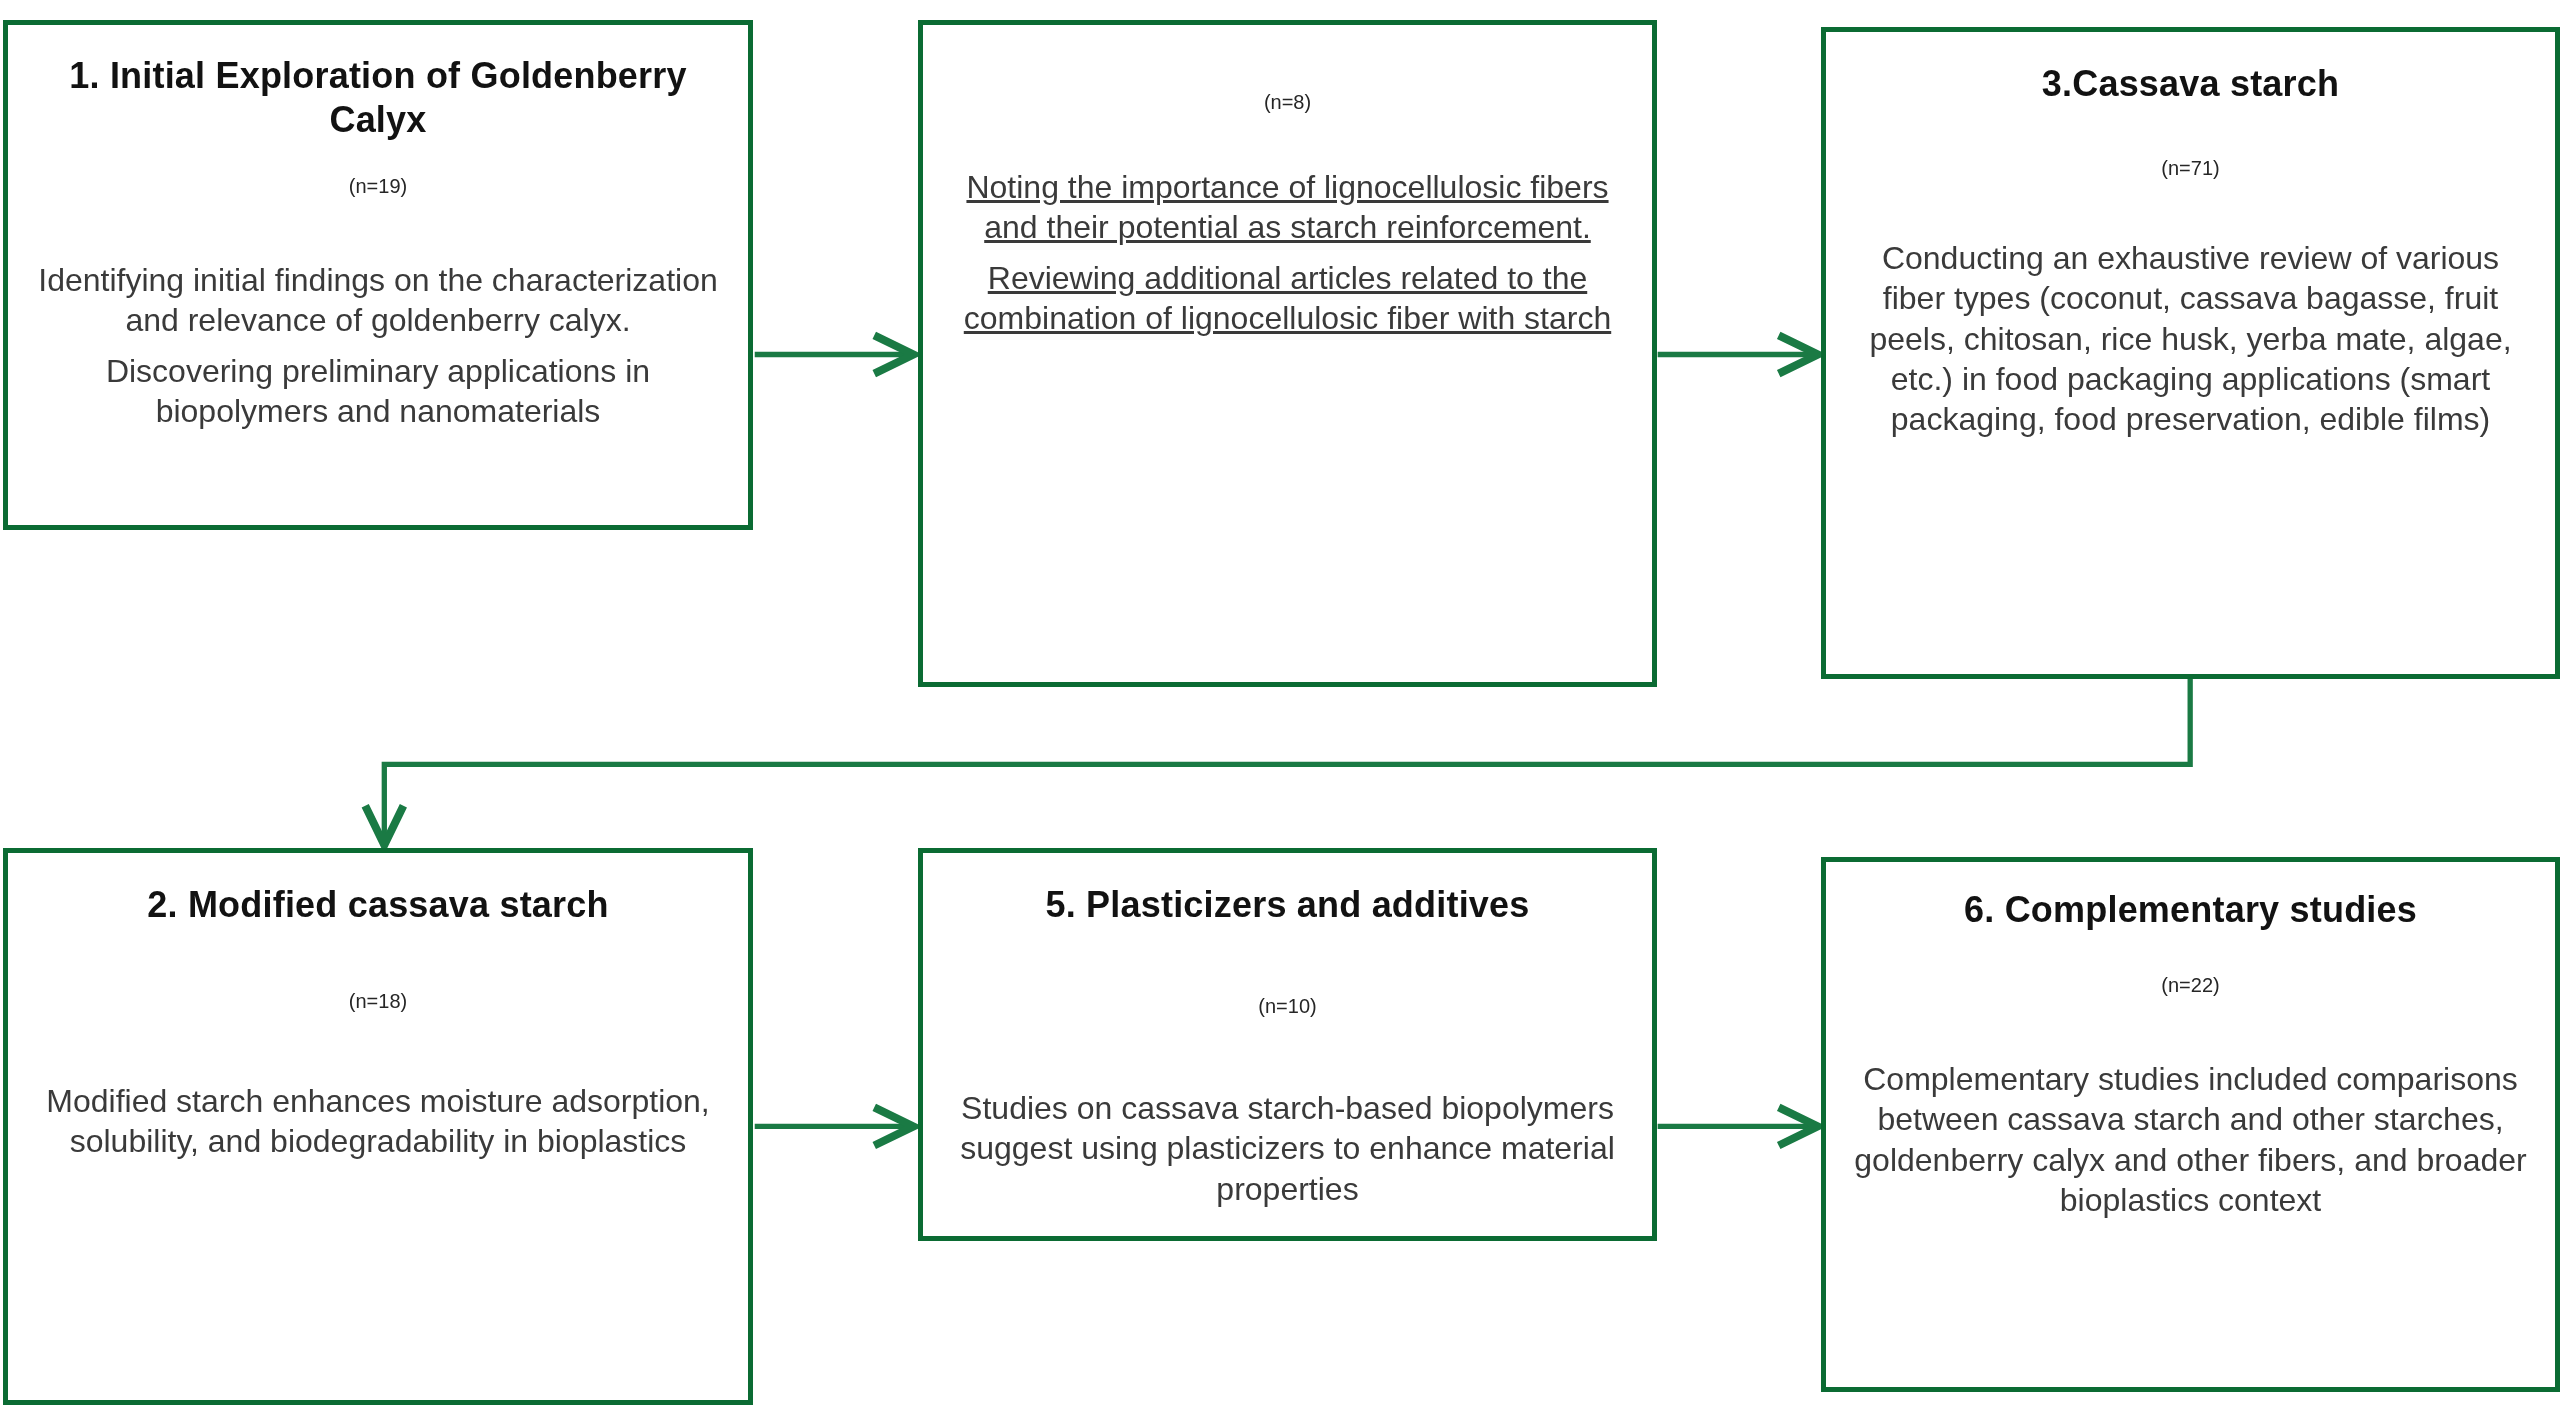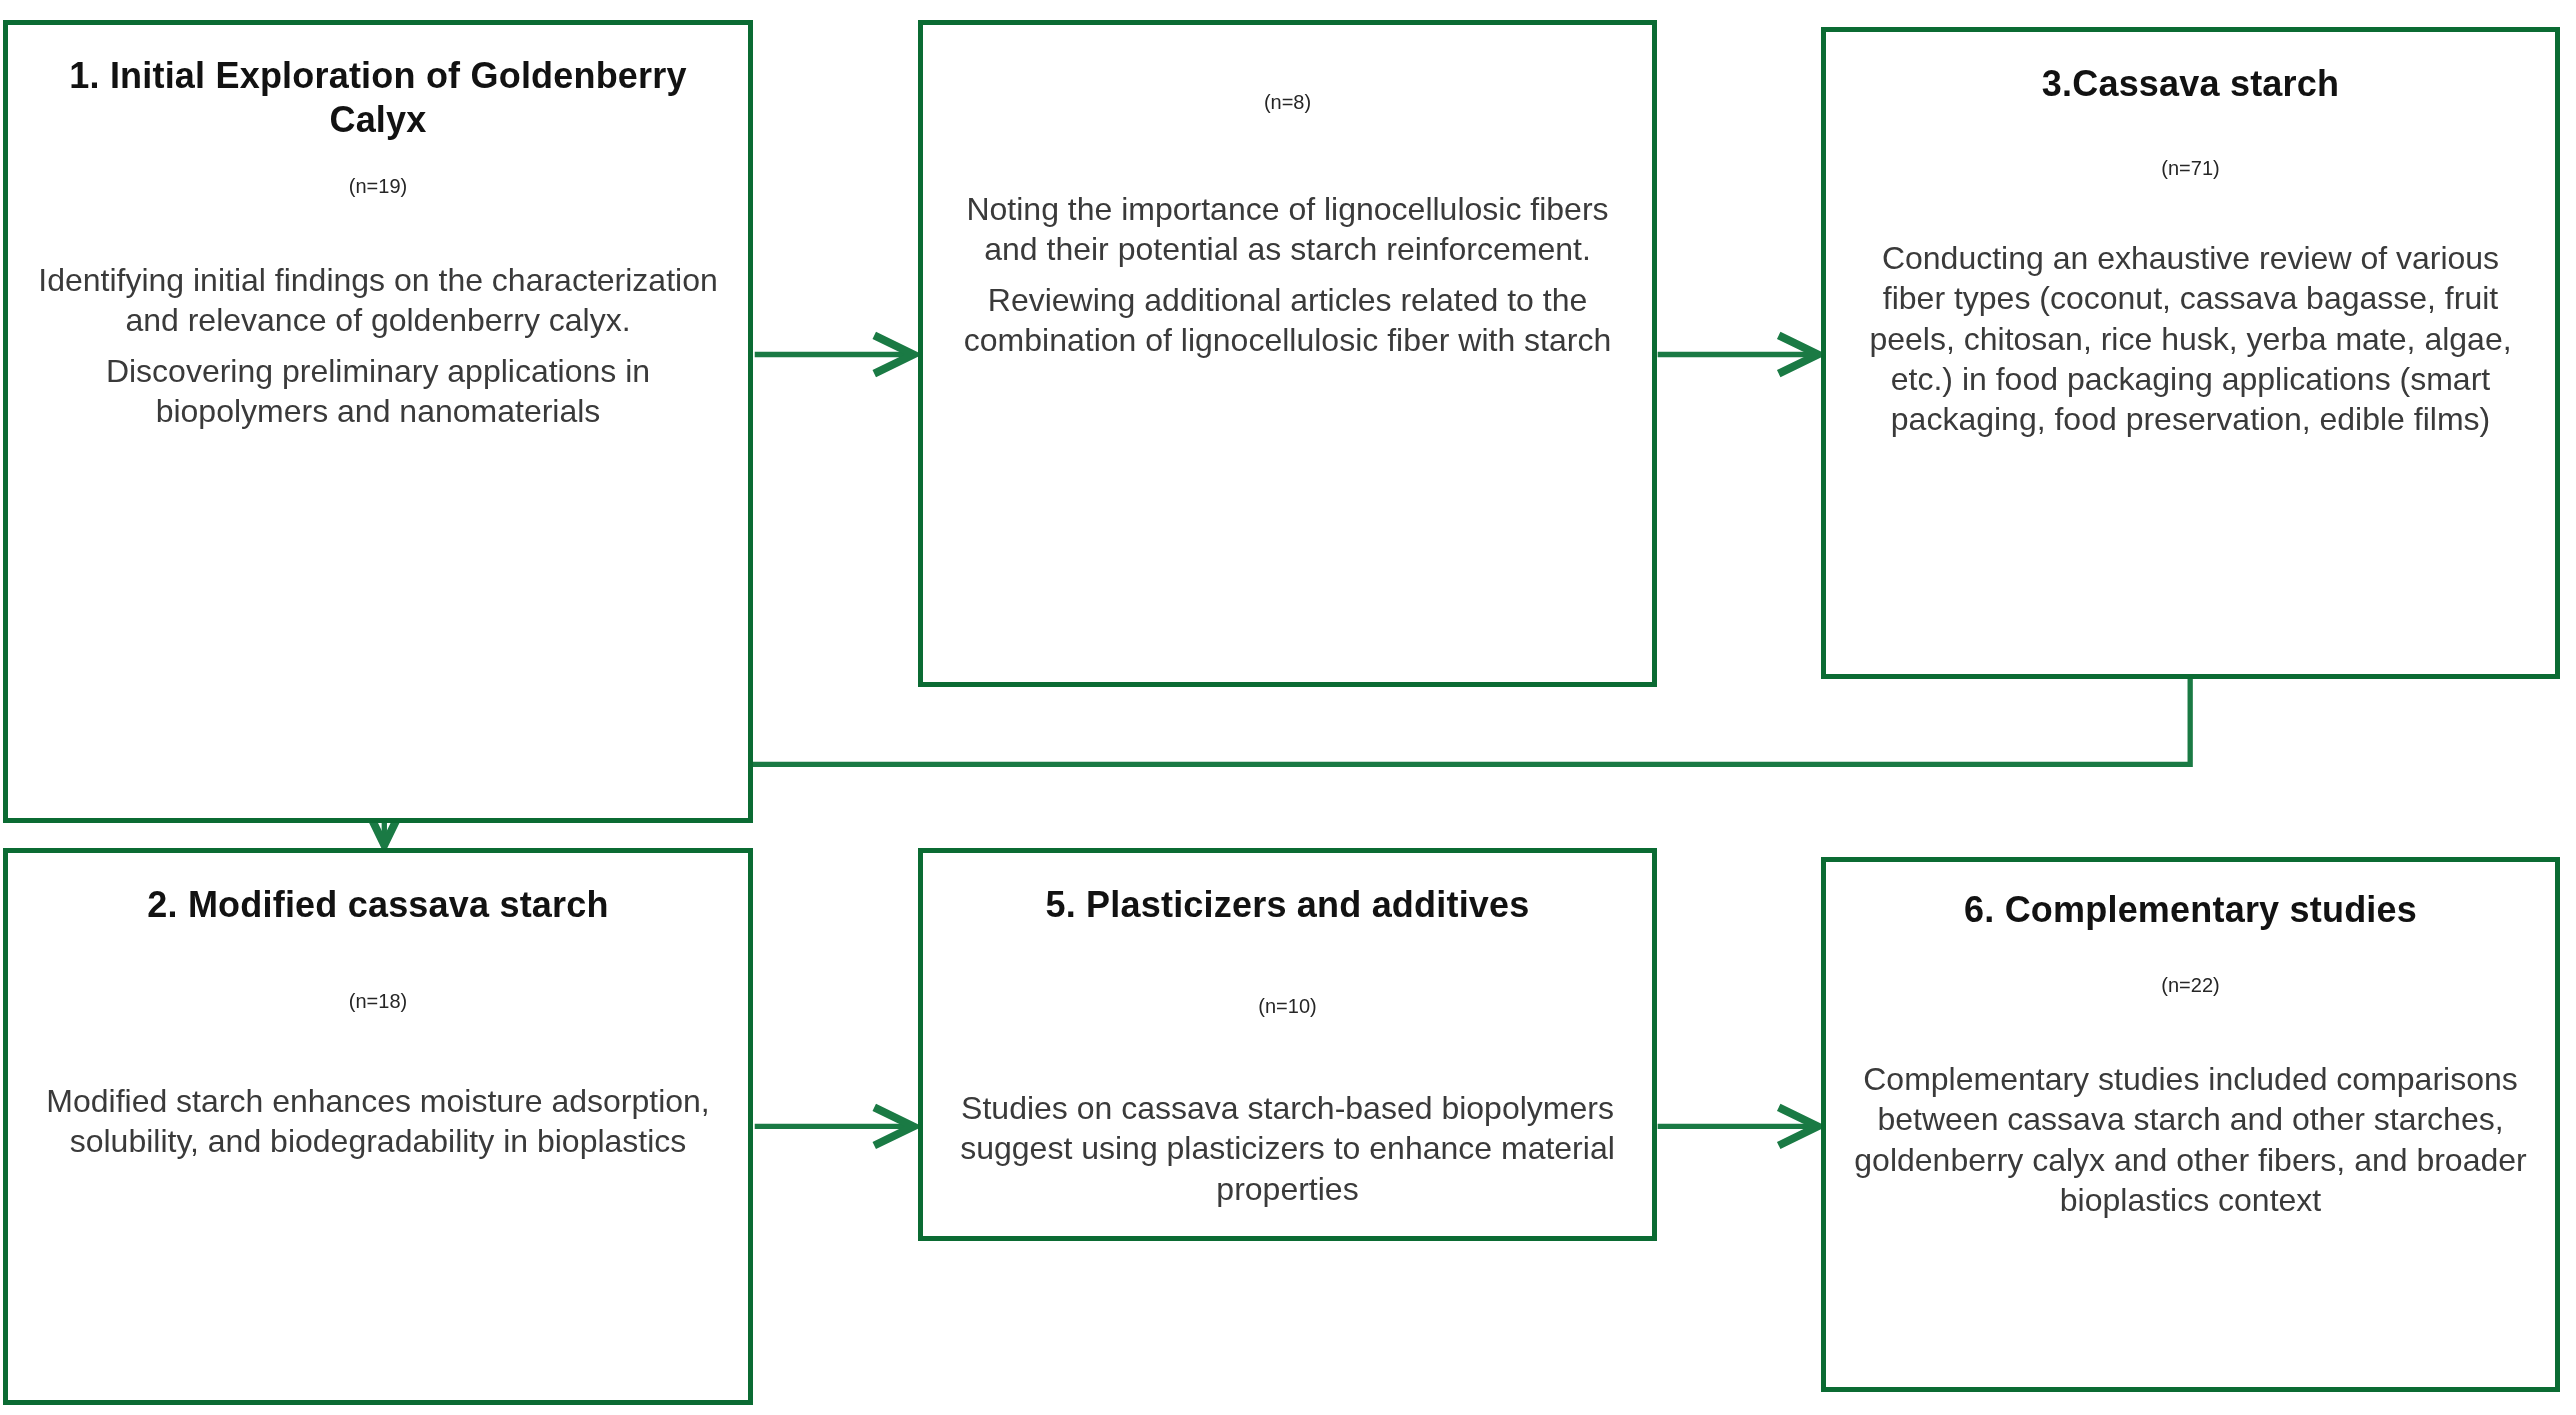--- a/index.html
+++ b/index.html
@@ -47,34 +47,34 @@
     line-height: 1.26;
     padding: 0 26px;
   }
   .box-body p {
     margin: 0 0 10.6px 0;
   }
   .box-body p:last-child {
     margin-bottom: 0;
   }
   
-  #box-1 { left: 3px;    top: 19.7px;   width: 750px;  height: 803px; }
+  #box-1 { left: 3px;    top: 19.7px;   width: 750px;  height: 510px; }
   #box-2 { left: 918px; top: 19.7px;   width: 739px;  height: 667px; }
   #box-3 { left: 1821px; top: 27px;   width: 739px;  height: 652px; }
   #box-4 { left: 3px;    top: 848px; width: 750px;  height: 557px; }
   #box-5 { left: 918px; top: 848px; width: 739px;  height: 393px; }
   #box-6 { left: 1821px; top: 857px; width: 739px;  height: 535px; }
 
   #box-1 .box-title { margin-top: 29px; }
   #box-1 .box-count { margin-top: 32px; }
   #box-1 .box-body  { margin-top: 62px; }
 
   #box-2 .box-title { margin-top: 30px; }
   #box-2 .box-count { margin-top: 65px; }
-  #box-2 .box-body  { margin-top: 75px; }
+  #box-2 .box-body  { margin-top: 53px; text-decoration: underline; }
 
   #box-3 .box-title { margin-top: 30px; }
   #box-3 .box-count { margin-top: 50px; }
   #box-3 .box-body  { margin-top: 58px; }
 
   #box-4 .box-title { margin-top: 30px; }
   #box-4 .box-count { margin-top: 62px; }
   #box-4 .box-body  { margin-top: 68px; }
 
   #box-5 .box-title { margin-top: 30px; }

